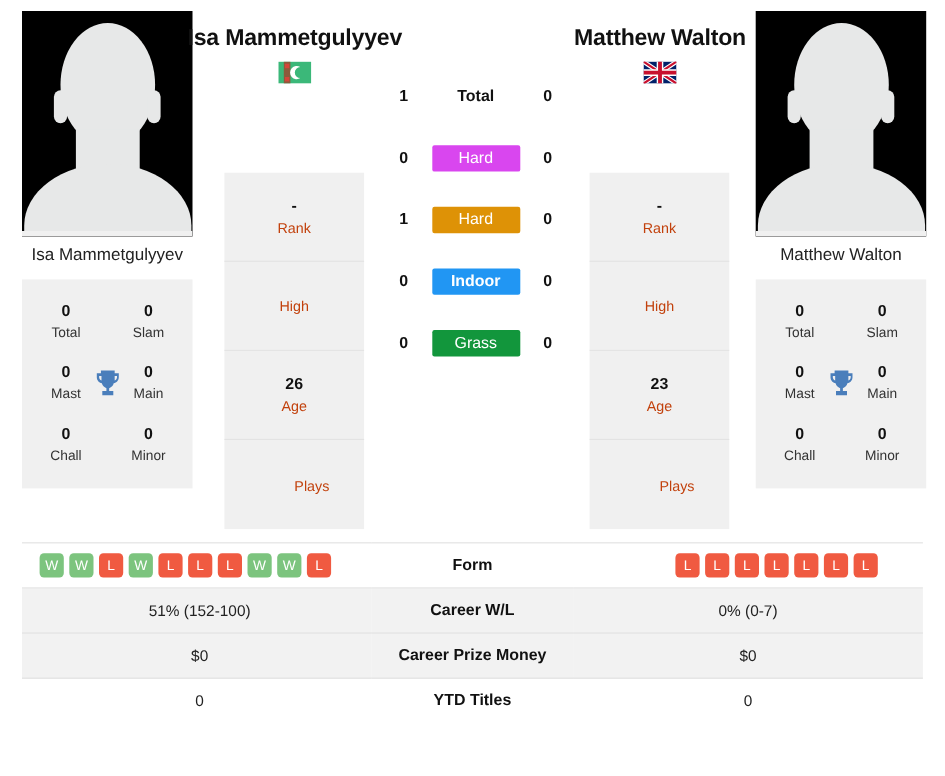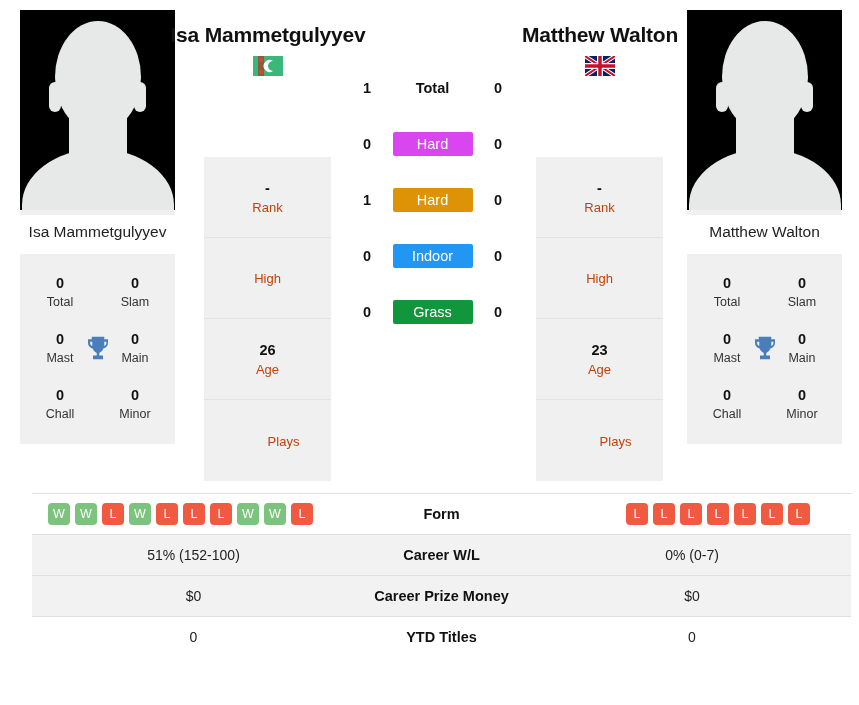--- a/index.html
+++ b/index.html
@@ -211,21 +211,21 @@
   .info-sec .lbl {
     font-size: 13px;
     color: #c2410c;
     line-height: 19px;
   }
 
   
   .cmp-table {
     position: absolute;
     top: 493px;
-    left: 32px;
+    left: 20px;
     width: 819px;
     border-collapse: collapse;
   }
   .cmp-table tr { border-top: 1px solid #e0e0e0; }
   .cmp-table tr.shaded { background: #f2f2f2; }
   .cmp-table td {
     height: 41px;
     vertical-align: middle;
     font-size: 14px;
     color: #222;
@@ -389,21 +389,21 @@
       <div class="score-row">
         <div class="score-val">1</div>
         <div class="score-mid">
           <span class="surface-pill" id="pill-clay" style="background: rgb(222, 146, 6);">Hard</span>
         </div>
         <div class="score-val">0</div>
       </div>
       <div class="score-row">
         <div class="score-val">0</div>
         <div class="score-mid">
-          <span class="surface-pill" id="pill-indoor" style="background: rgb(33, 150, 243);">Indoor</span>
+          <span class="surface-pill" id="pill-indoor" style="background: rgb(33, 150, 243); font-weight: bold;">Indoor</span>
         </div>
         <div class="score-val">0</div>
       </div>
       <div class="score-row">
         <div class="score-val">0</div>
         <div class="score-mid">
           <span class="surface-pill" id="pill-grass" style="background: rgb(18, 150, 60);">Grass</span>
         </div>
         <div class="score-val">0</div>
       </div>

